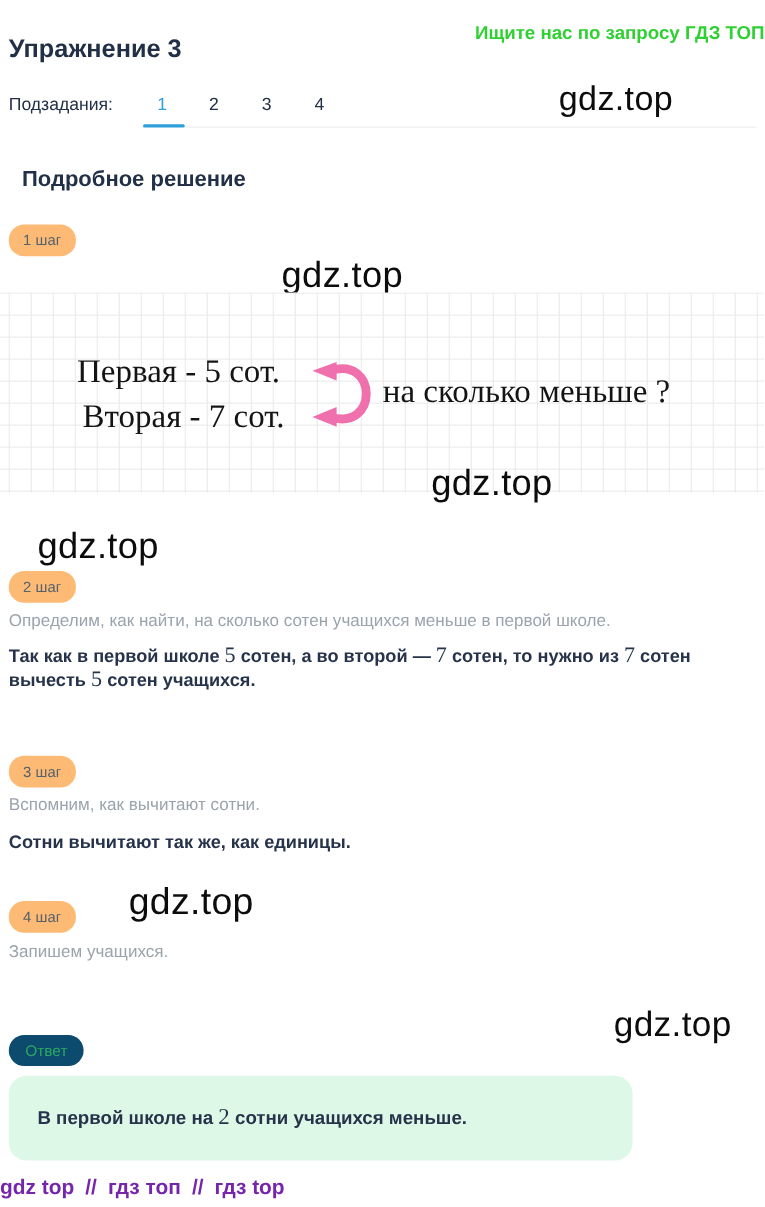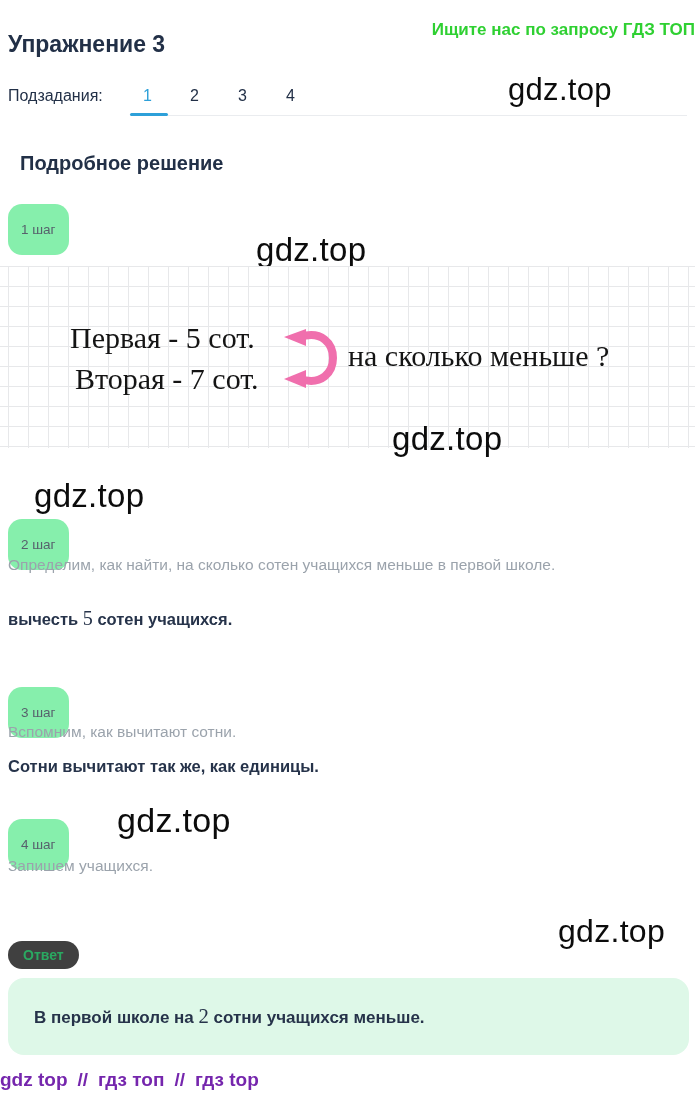--- a/index.html
+++ b/index.html
@@ -23,22 +23,22 @@
   .watermark { position:absolute; color:#0c0c0c; font-size:31px; letter-spacing:0.3px; white-space:nowrap; }
   .wm1 { top:72px;  left:508px; }
   .wm2 { top:231px; left:256px; font-size:33px; }
   .wm3 { top:420px; left:392px; font-size:33px; }
   .wm4 { top:477px; left:34px;  font-size:33px; }
   .wm5 { top:801px; left:117px; font-size:34px; }
   .wm6 { top:913px; left:558px; font-size:32px; }
 
   .solution-heading { position:absolute; top:152px; left:20px; font-size:20px; font-weight:700; color:#223047; }
 
-  .badge { position:absolute; left:8px; display:inline-block; background:#86efac; color:#57616c;
-           font-size:13.5px; padding:18px 13px; border-radius:14px; white-space:nowrap;text-align:center; }
+  .badge { position:absolute; left:8px; display:inline-block; background:#fdba74; color:#57616c;
+           font-size:13.5px; padding:7px 13px; border-radius:14px; white-space:nowrap;text-align:center; }
   .badge-1 { top:204px; } .badge-2 { top:519px; } .badge-3 { top:687px; } .badge-4 { top:819px; }
 
   .note { position:absolute; left:8px; color:#9ba3ac; font-size:15.5px; white-space:nowrap; }
   .note-1 { top:241px; } .note-2 { top:556px; } .note-3 { top:723px; } .note-4 { top:857px; }
 
   .grid-area { position:absolute; top:266px; left:0; width:695px; height:182px; background:#ffffff;
     background-image:
       linear-gradient(to right, #e7e8ea 1px, transparent 1px),
       linear-gradient(to bottom, #e7e8ea 1px, transparent 1px);
     background-size:20px 20px; background-position:8px 0; }
@@ -51,23 +51,23 @@
   .arrow-wrap { position:absolute; top:327px; left:282px; width:64px; height:62px; }
 
   .body-line { position:absolute; left:8px; font-size:16.5px; font-weight:600; color:#26334a; white-space:nowrap; }
   .line-2a { top:586px; } .line-2b { top:608px; } .line-3 { top:757px; }
   .seg-m { font-family:"Liberation Serif", serif; font-weight:400; font-size:1.22em; line-height:1; }
 
   .equation { position:absolute; top:887px; left:8px; font-size:17px; font-weight:600;
               color:#26334a; white-space:nowrap; }
   .equation .seg-m { font-size:1.3em; margin:0 2px; }
 
-  .answer-badge { position:absolute; top:941px; left:8px; display:inline-block; background:#404040;
-                  color:#2aa961; font-size:14px; font-weight:700; padding:6px 15px; border-radius:15px; }
-  .answer-box { position:absolute; top:978px; left:8px; width:681px; height:77px; background:#def8e8;
+  .answer-badge { position:absolute; top:941px; left:8px; display:inline-block; background:#0c4a6e;
+                  color:#2aa961; font-size:14px; font-weight:400; padding:6px 15px; border-radius:15px; }
+  .answer-box { position:absolute; top:978px; left:8px; width:567px; height:77px; background:#def8e8;
                 border-radius:16px; display:flex; align-items:center; padding-left:26px; }
   .answer-text { font-size:17px; font-weight:600; color:#26334a; }
 
   .footer { position:absolute; top:1069px; left:0; width:100%; text-align:left;
             font-size:19px; font-weight:700; color:#7526ad; }
   .footer-link { color:#7526ad; text-decoration:none; cursor:pointer; }
   .footer-sep { margin:0 10px; color:#7526ad; }
 </style>
 </head>
 <body>
@@ -105,20 +105,21 @@
       <polygon points="24,43 2,52 24,61" fill="#f06fad"></polygon>
     </svg>
   </div>
   <div class="grid-text diagram-question">на сколько меньше ?</div>
   <div class="watermark wm3">gdz.top</div>
 
   <div class="watermark wm4">gdz.top</div>
 
   <span class="badge badge-2">2 шаг</span>
   <div class="note note-2">Определим, как найти, на сколько сотен учащихся меньше в первой школе.</div>
+  <div class="body-line line-2a"><span>Так как в первой школе </span><span class="seg-m">5</span><span> сотен, а во второй — </span><span class="seg-m">7</span><span> сотен, то нужно из </span><span class="seg-m">7</span><span> сотен</span></div>
   <div class="body-line line-2b"><span>вычесть </span><span class="seg-m">5</span><span> сотен учащихся.</span></div>
 
   <span class="badge badge-3">3 шаг</span>
   <div class="note note-3">Вспомним, как вычитают сотни.</div>
   <div class="body-line line-3">Сотни вычитают так же, как единицы.</div>
 
   <div class="watermark wm5">gdz.top</div>
 
   <span class="badge badge-4">4 шаг</span>
   <div class="note note-4">Запишем учащихся.</div>

